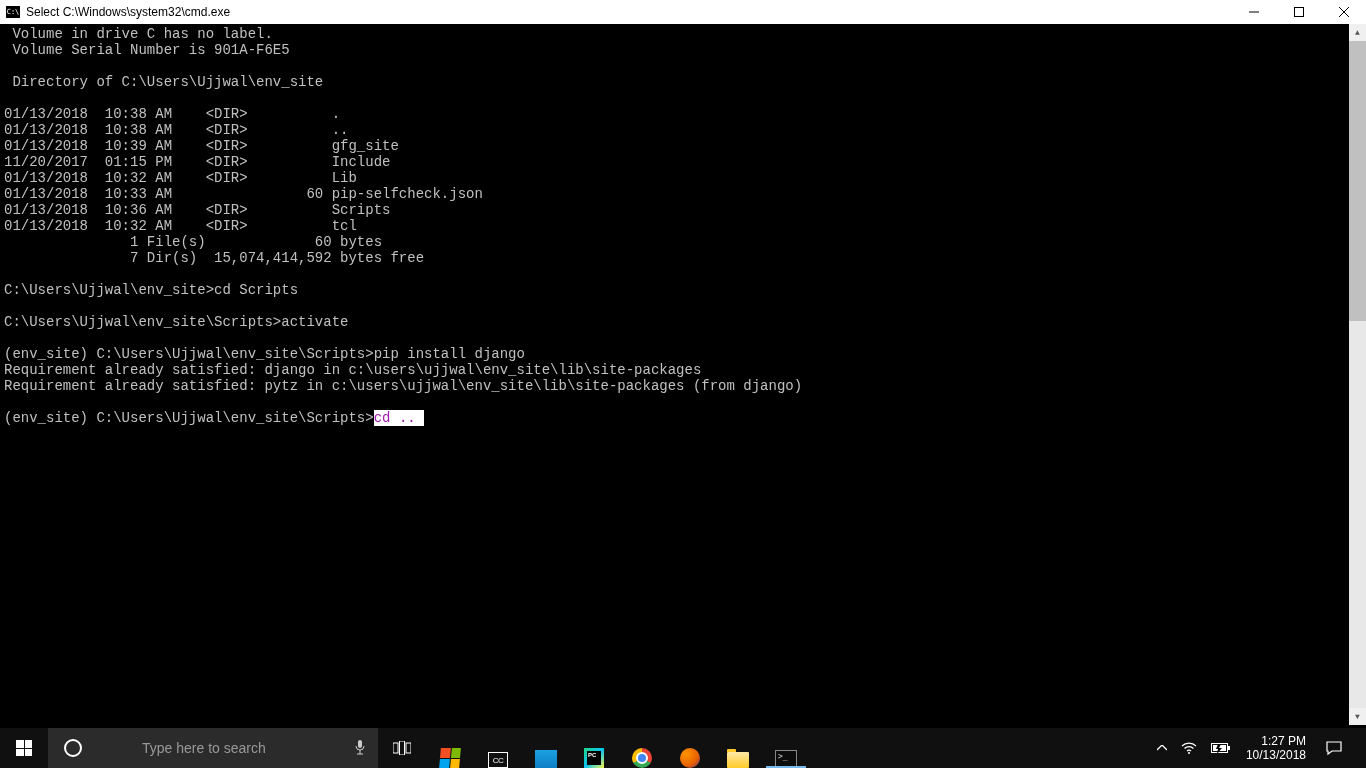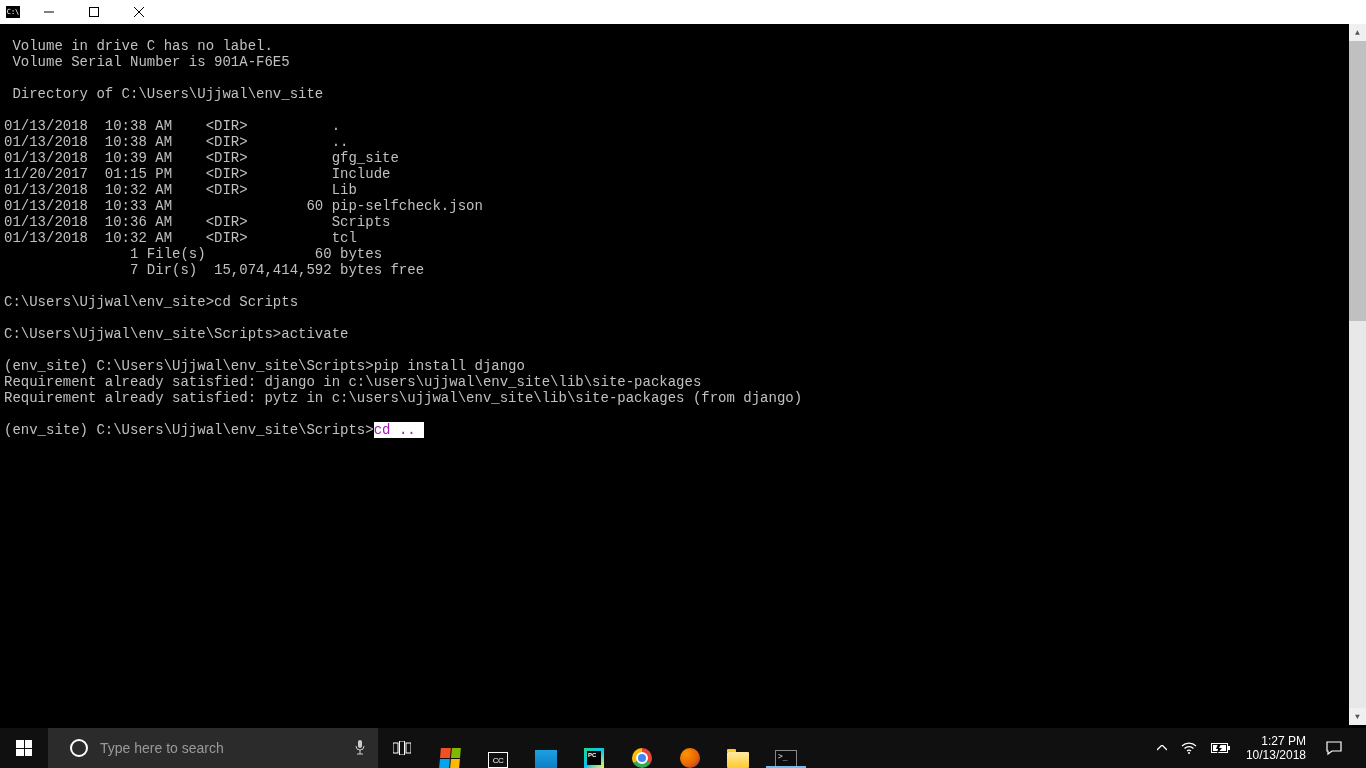--- a/index.html
+++ b/index.html
@@ -29,21 +29,21 @@
   }
   .titlebar .title-text { flex: 1; }
   .titlebar .win-controls { display: flex; height: 100%; }
   .titlebar .win-btn {
     width: 45px; height: 100%; display: flex; align-items: center; justify-content: center;
     font-family: 'Segoe UI Symbol', sans-serif;
   }
   .terminal-body {
     background: #000;
     color: #c0c0c0;
-    padding: 14px 4px;
+    padding: 2px 4px;
     white-space: pre;
     line-height: 16px;
     height: 701px;
     position: relative;
     font-family: Consolas, 'Courier New', monospace;
     font-size: 14px;
   }
   .scrollbar {
     position: absolute;
     right: 0; top: 24px;
@@ -64,22 +64,22 @@
     display: flex;
     align-items: center;
     font-family: 'Segoe UI', Tahoma, sans-serif;
   }
   .start-btn {
     width: 48px; height: 40px; display: flex; align-items: center; justify-content: center;
   }
   .win-logo { width: 16px; height: 16px; display: grid; grid-template-columns: 1fr 1fr; grid-template-rows: 1fr 1fr; gap: 1px; }
   .win-logo > div { background: #fff; }
   .search-box {
-    height: 40px; width: 330px; background: #2b2b2b; display: flex; align-items: center; padding-left: 22px;
-    color: #999; font-size: 14px;
+    height: 40px; width: 330px; background: #2b2b2b; display: flex; align-items: center; padding-left: 16px;
+    color: #999; font-size: 14px; gap: 48px;
   }
   .cortana-circle { width: 18px; height: 18px; border: 2px solid #fff; border-radius: 50%; margin-right: 12px; }
   .mic { margin-left: auto; padding: 0 12px; color: #ccc; }
   .taskview { width: 48px; height:40px; display:flex; align-items:center; justify-content:center; color:#fff; font-size:16px;}
   .taskview svg { width: 18px; height: 14px; }
   .task-icons { display: flex; height: 40px; }
   .task-icon { width: 48px; height: 40px; display: flex; align-items: flex-end; justify-content: center; position: relative; }
   .task-icon.active::after { content:''; position:absolute; bottom:0; left:4px; right:4px; height:2px; background:#76b9ed; }
   .ms-store { width:20px; height:20px; display:grid; grid-template-columns:1fr 1fr; grid-template-rows:1fr 1fr; gap:1px; transform: skewX(-5deg);}
   .ms-store .r{background:#f25022}.ms-store .g{background:#7fba00}.ms-store .b{background:#00a4ef}.ms-store .y{background:#ffb900}
@@ -97,20 +97,21 @@
   .cmd-icon::after{content:'>_';position:absolute;top:1px;left:2px;color:#ccc;font-size:8px;font-family:monospace;}
   .pycharm-icon{width:20px;height:20px;background:linear-gradient(135deg,#21d789,#07c3f2 50%,#fcf84a);display:flex;align-items:center;justify-content:center;}
   .pycharm-icon .pc{background:#000;width:14px;height:14px;color:#fff;font-size:6px;padding:1px;font-family:sans-serif;font-weight:bold;}
   .vs-icon{width:22px;height:18px;background:linear-gradient(#1ba1e2,#0e7ec5);position:relative;}
 </style>
 </head>
 <body>
 
 <div class="titlebar">
   <span class="app-icon">C:\</span>
+  <span class="title-text">Select C:\Windows\system32\cmd.exe</span>
   <div class="win-controls">
     <div class="win-btn">
       <svg width="10" height="10" viewBox="0 0 10 10">
           <path d="M0 5 H10" stroke="#000" stroke-width="1"></path>
         </svg>
     </div>
     <div class="win-btn">
       <svg width="10" height="10" viewBox="0 0 10 10">
           <rect x="0.5" y="0.5" width="9" height="9" fill="none" stroke="#000" stroke-width="1"></rect>
         </svg>

